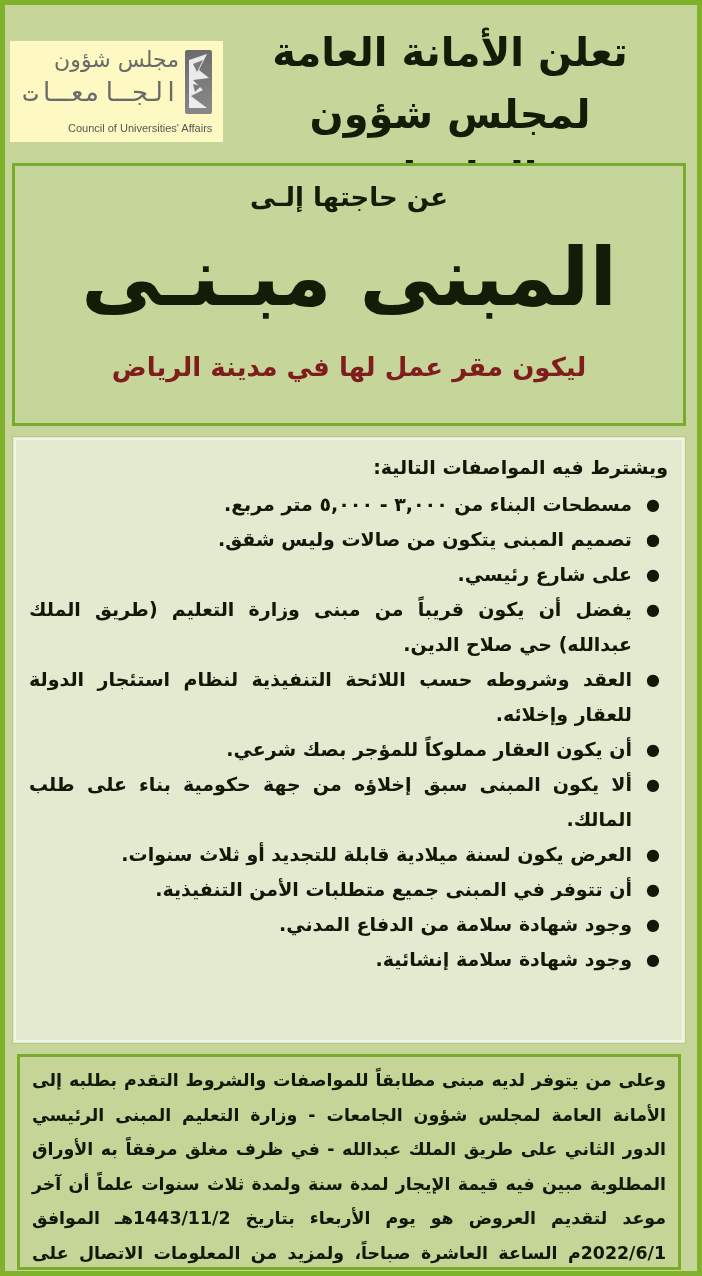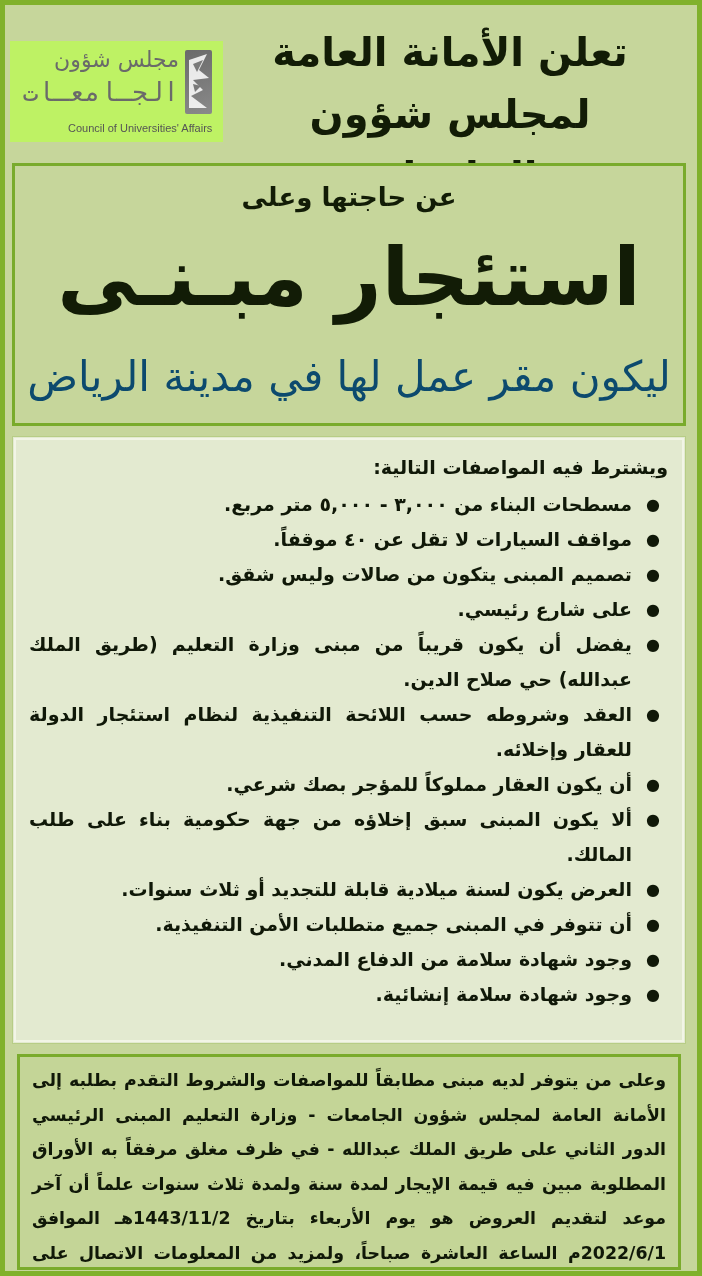--- a/index.html
+++ b/index.html
@@ -11,21 +11,21 @@
   }
   .frame {
     position: absolute; left: 0; top: 0; width: 702px; height: 1276px;
     box-sizing: border-box;
     border: 5px solid #80b12b;
     background: #c6d69b;
   }
   
   .logo {
     position: absolute; left: 5px; top: 36px; width: 213px; height: 101px;
-    background: #bef264;
+    background: #fef9c3;
     box-sizing: border-box;
   }
   .logo .mark {
     position: absolute; right: 11px; top: 9px; width: 27px; height: 64px;
     background: linear-gradient(160deg, #6a6a6a, #8a8a8a);
     border-radius: 2px;
   }
   .logo .mark svg { position: absolute; left: 0; top: 0; }
   .logo .ar1 {
     position: absolute; right: 44px; top: 6px;
@@ -61,21 +61,21 @@
     position: absolute; left: 0; right: 0; top: 16px;
     font-weight: bold; font-size: 26px; color: #121c06;
   }
   .box1 .main {
     position: absolute; left: 0; right: 0; top: 62px;
     font-weight: bold; font-size: 80px; line-height: 100px; color: #121c06;
     letter-spacing: 2px;
   }
   .box1 .sub {
     position: absolute; left: 0; right: 0; top: 186px;
-    font-weight: normal; font-size: 42px; color: #0c4a6e; white-space: nowrap;
+    font-weight: bold; font-size: 26px; color: #7f1d1d; white-space: nowrap;
   }
   
   .box2 {
     position: absolute; left: 12px; top: 436px; width: 674px; height: 608px;
     box-sizing: border-box;
     border: 1px solid #b7cd86;
     background: #e3ead0;
     outline: 2px solid #f2f5e6; outline-offset: -4px;
     direction: rtl;
     padding: 14px 17px 17px 16px;
@@ -130,30 +130,30 @@
     <div class="en">Council of Universities' Affairs</div>
   </div>
 
   <div class="header-title">
     <div>تعلن الأمانة العامة</div>
     <div>لمجلس شؤون الجامعات</div>
   </div>
 </div>
 
 <div class="box1">
-  <div class="pre">عن حاجتها وعلى</div>
-  <div class="main">استئجار مبـنـى</div>
+  <div class="pre">عن حاجتها إلـى</div>
+  <div class="main">المبنى مبـنـى</div>
   <div class="sub">ليكون مقر عمل لها في مدينة الرياض</div>
 </div>
 
 <div class="box2">
   <p class="intro">ويشترط فيه المواصفات التالية:</p>
   <ul>
     <li><span class="bullet">●</span><span>مسطحات البناء من ٣,٠٠٠ - ٥,٠٠٠ متر مربع.</span></li>
-    <li><span class="bullet">●</span><span>مواقف السيارات لا تقل عن ٤٠ موقفاً.</span></li>
+    <li><span class="bullet">●</span></li>
     <li><span class="bullet">●</span><span>تصميم المبنى يتكون من صالات وليس شقق.</span></li>
     <li><span class="bullet">●</span><span>على شارع رئيسي.</span></li>
     <li><span class="bullet">●</span><span>يفضل أن يكون قريباً من مبنى وزارة التعليم (طريق الملك عبدالله) حي صلاح الدين.</span></li>
     <li><span class="bullet">●</span><span>العقد وشروطه حسب اللائحة التنفيذية لنظام استئجار الدولة للعقار وإخلائه.</span></li>
     <li><span class="bullet">●</span><span>أن يكون العقار مملوكاً للمؤجر بصك شرعي.</span></li>
     <li><span class="bullet">●</span><span>ألا يكون المبنى سبق إخلاؤه من جهة حكومية بناء على طلب المالك.</span></li>
     <li><span class="bullet">●</span><span>العرض يكون لسنة ميلادية قابلة للتجديد أو ثلاث سنوات.</span></li>
     <li><span class="bullet">●</span><span>أن تتوفر في المبنى جميع متطلبات الأمن التنفيذية.</span></li>
     <li><span class="bullet">●</span><span>وجود شهادة سلامة من الدفاع المدني.</span></li>
     <li><span class="bullet">●</span><span>وجود شهادة سلامة إنشائية.</span></li>

